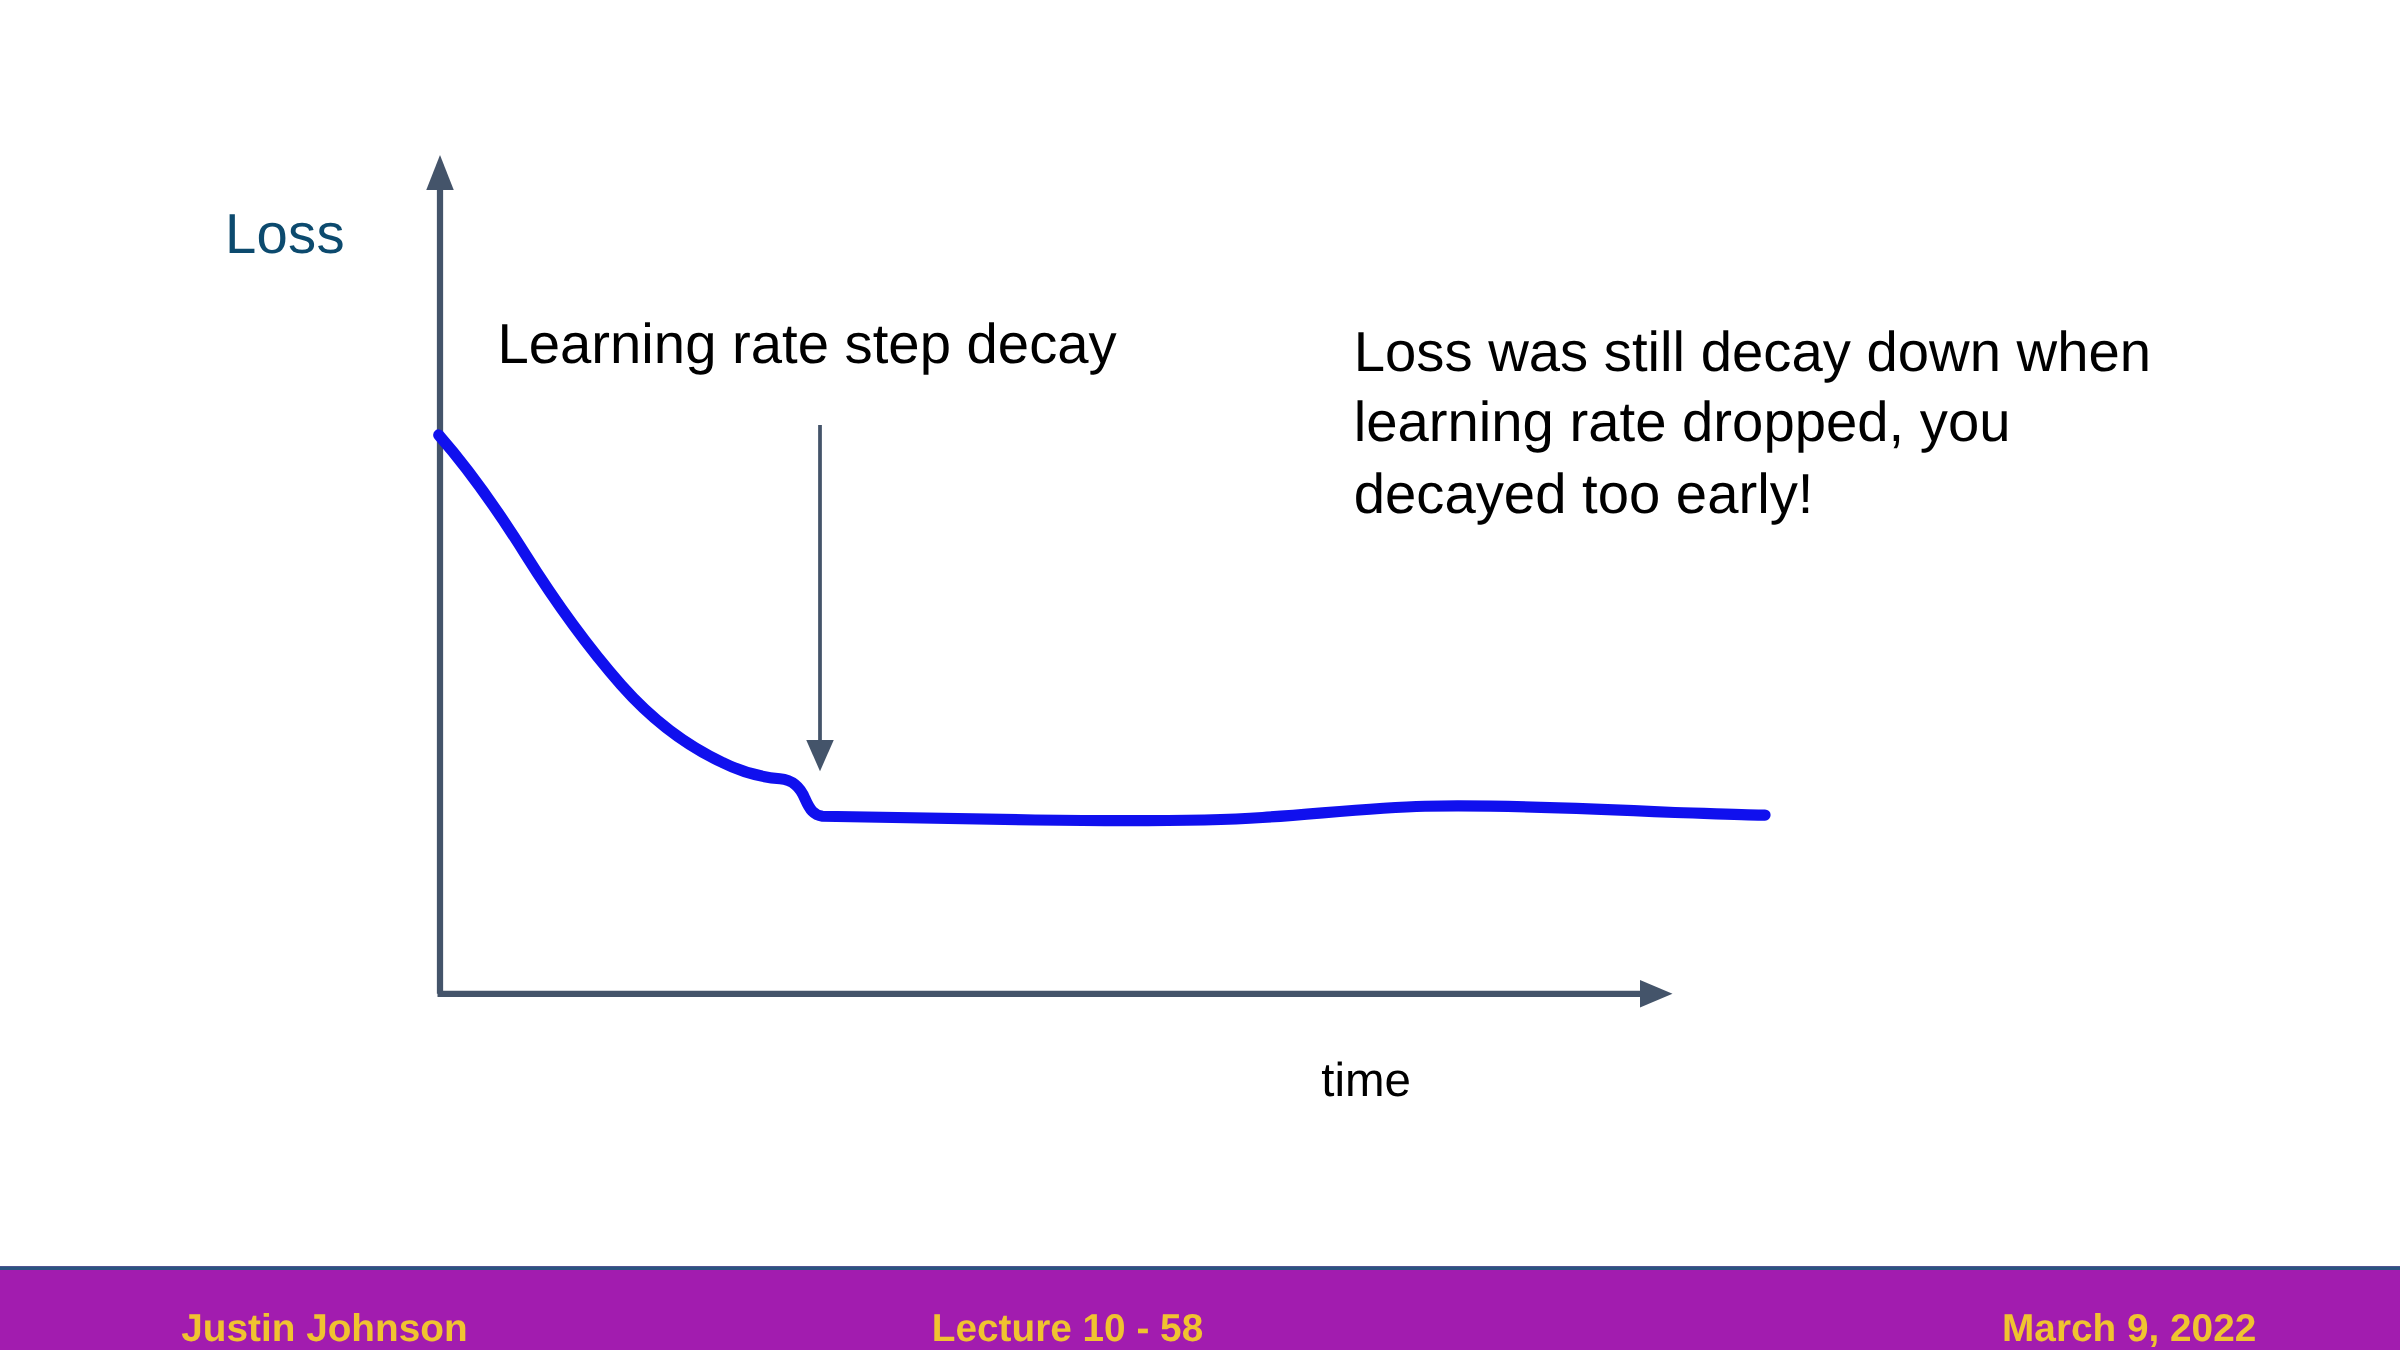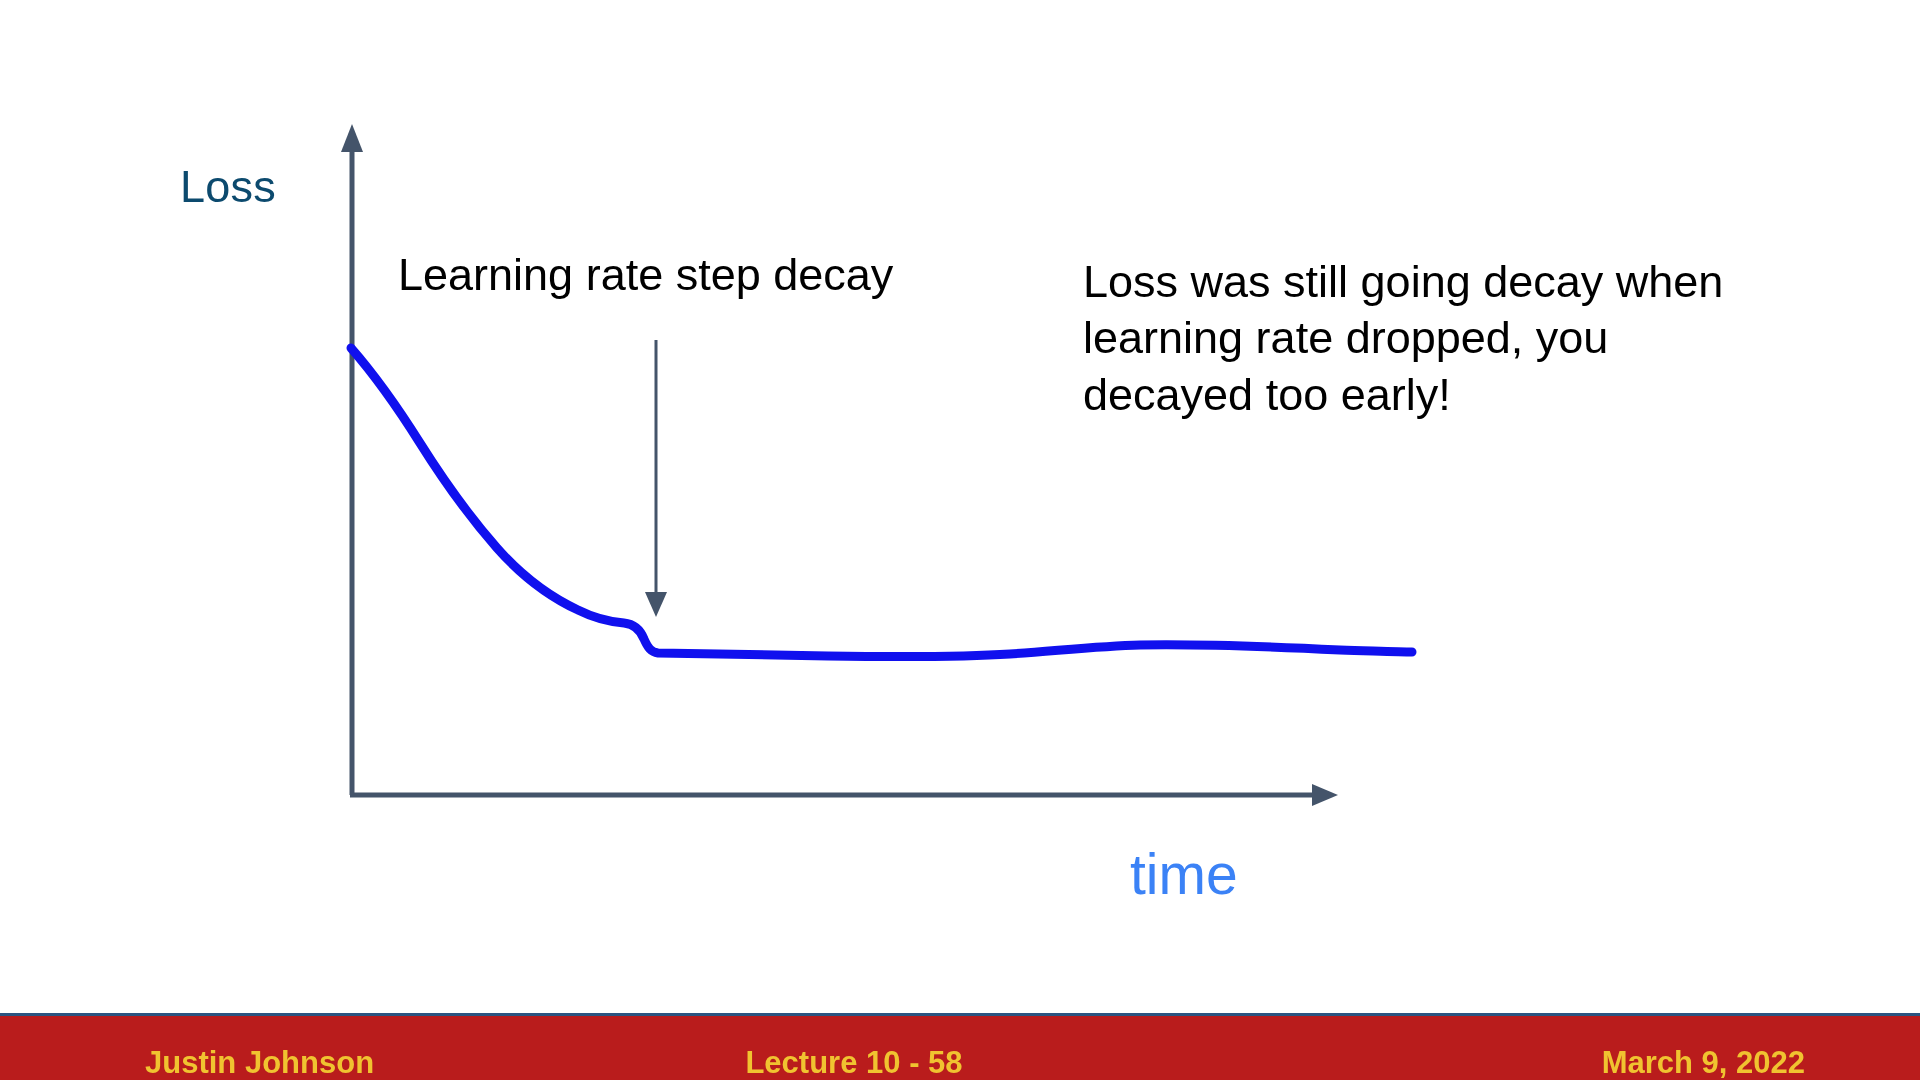--- a/index.html
+++ b/index.html
@@ -35,24 +35,24 @@
     line-height: 1.0;
   }
   #axis-label-loss {
     left: 180px;
     top: 164px;
     font-size: 45px;
     color: #0c4a6e;
     letter-spacing: 0.2px;
   }
   #axis-label-time {
-    left: 1130px;
+    left: 1057px;
     top: 846px;
-    font-size: 57px;
-    color: #3b82f6;
+    font-size: 38px;
+    color: #000000;
   }
   #annotation-step-decay {
     left: 398px;
     top: 252px;
     font-size: 45px;
     color: #000000;
   }
   #annotation-too-early {
     left: 1083px;
     top: 254px;
@@ -67,21 +67,21 @@
     white-space: pre;
   }
 
   
   #footer-bar {
     position: absolute;
     left: 0;
     top: 1013px;
     width: 1920px;
     height: 67px;
-    background: #b91c1c;
+    background: #a21caf;
     border-top: 3px solid #2B5480;
     box-sizing: border-box;
   }
   .footer-text {
     position: absolute;
     top: 31px;
     font-size: 31px;
     font-weight: bold;
     color: #F0C330;
     white-space: pre;
@@ -133,21 +133,21 @@
              C 1375,651 1400,652 1412,652" fill="none" stroke="#1010EE" stroke-width="9" stroke-linecap="round" stroke-linejoin="round"></path>
   </svg>
 
   <div class="slide-text" id="axis-label-loss">Loss</div>
 
   <div class="slide-text" id="axis-label-time">time</div>
 
   <div class="slide-text" id="annotation-step-decay">Learning rate step decay</div>
 
   <div class="slide-text" id="annotation-too-early">
-    <span class="line">Loss was still going decay when</span>
+    <span class="line">Loss was still decay down when</span>
     <span class="line">learning rate dropped, you</span>
     <span class="line">decayed too early!</span>
   </div>
 
   <div id="footer-bar">
     <div class="footer-text" id="footer-author">Justin Johnson</div>
     <div class="footer-text" id="footer-lecture">Lecture 10 - 58</div>
     <div class="footer-text" id="footer-date">March 9, 2022</div>
   </div>
 

